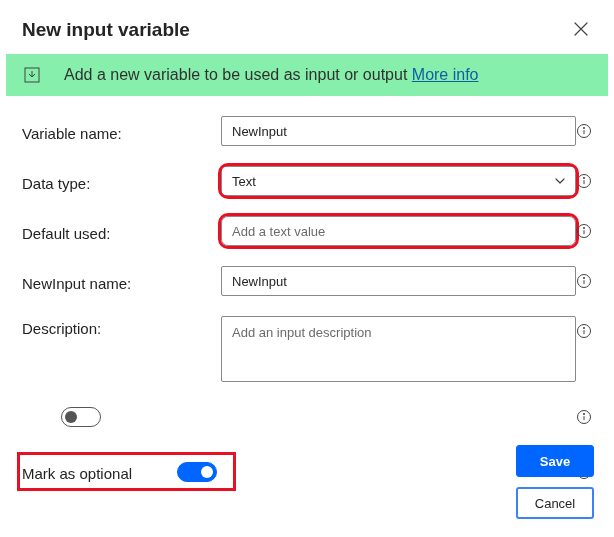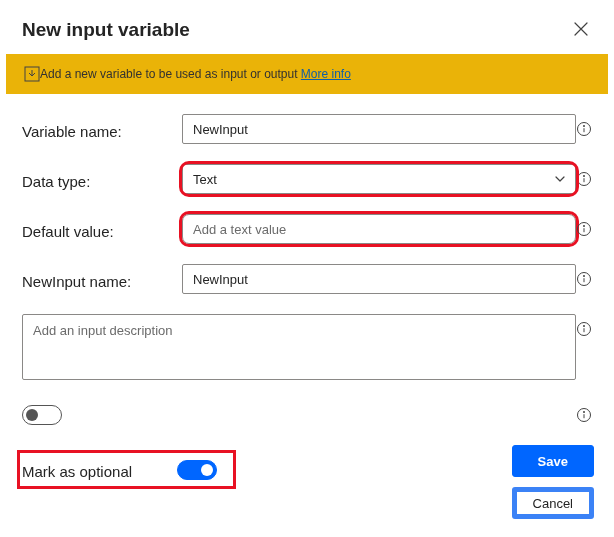--- a/index.html
+++ b/index.html
@@ -26,27 +26,27 @@
   .close-btn {
     cursor: pointer;
     font-size: 15px;
     color: #424242;
     background: none;
     border: none;
     padding: 4px;
     line-height: 1;
   }
   .info-banner {
-    background: #eab308;
+    background: #86efac;
     padding: 12px 18px;
     margin: 0 6px 20px 6px;
     display: flex;
     align-items: center;
-    gap: 0;
-    font-size: 12px;
+    gap: 24px;
+    font-size: 16px;
     color: #323130;
   }
   .info-banner a {
     color: #115ea3;
     text-decoration: underline;
   }
   .form {
     padding: 0 22px;
   }
   .row {
@@ -61,20 +61,21 @@
     flex-shrink: 0;
     font-size: 15px;
     color: #242424;
     padding-top: 4px;
   }
   .control-wrap {
     flex: 1;
     display: flex;
     align-items: center;
     gap: 0;
+    margin-left: 39px;
   }
   .control-wrap.tall { align-items: flex-start; }
   .text-input, .select-input, .textarea-input {
     flex: 1;
     border: 1px solid #8a8886;
     border-radius: 2px;
     font-family: inherit;
     font-size: 13px;
     color: #242424;
     background: #fff;
@@ -162,21 +163,21 @@
   }
   .btn-primary {
     background: #0066ff;
     color: #fff;
     border: 1px solid #0066ff;
     font-weight: 600;
   }
   .btn-default {
     background: #fff;
     color: #242424;
-    border: 5px solid #3b82f6;
+    border: 2px solid #3b82f6;
   }
 </style>
 </head>
 <body>
 
 <div class="header">
   <div class="title">New input variable</div>
   <button class="close-btn">
     <svg width="14" height="14" viewBox="0 0 14 14">
         <path d="M1 1 L13 13 M13 1 L1 13" stroke="#424242" stroke-width="1.2" fill="none" stroke-linecap="round"></path>
@@ -219,21 +220,21 @@
       </div>
       <svg class="info-icon" viewBox="0 0 16 16" fill="none" stroke="#424242" stroke-width="1">
           <circle cx="8" cy="8" r="6.5"></circle>
           <circle cx="8" cy="5" r="0.6" fill="#424242"></circle>
           <path d="M8 7.2 L8 11.2"></path>
         </svg>
     </div>
   </div>
 
   <div class="row">
-    <div class="label">Default value:</div>
+    <div class="label">Default used:</div>
     <div class="control-wrap">
       <input type="text" class="text-input highlight-red" placeholder="Add a text value" style="">
       <svg class="info-icon" viewBox="0 0 16 16" fill="none" stroke="#424242" stroke-width="1">
           <circle cx="8" cy="8" r="6.5"></circle>
           <circle cx="8" cy="5" r="0.6" fill="#424242"></circle>
           <path d="M8 7.2 L8 11.2"></path>
         </svg>
     </div>
   </div>
 
@@ -243,20 +244,21 @@
       <input type="text" class="text-input" value="NewInput" style="">
       <svg class="info-icon" viewBox="0 0 16 16" fill="none" stroke="#424242" stroke-width="1">
           <circle cx="8" cy="8" r="6.5"></circle>
           <circle cx="8" cy="5" r="0.6" fill="#424242"></circle>
           <path d="M8 7.2 L8 11.2"></path>
         </svg>
     </div>
   </div>
 
   <div class="row tall">
+    <div class="label">Description:</div>
     <div class="control-wrap tall">
       <textarea class="textarea-input" placeholder="Add an input description" style=""></textarea>
       <svg class="info-icon" style="margin-top:7px" viewBox="0 0 16 16" fill="none" stroke="#424242" stroke-width="1">
           <circle cx="8" cy="8" r="6.5"></circle>
           <circle cx="8" cy="5" r="0.6" fill="#424242"></circle>
           <path d="M8 7.2 L8 11.2"></path>
         </svg>
     </div>
   </div>
 

